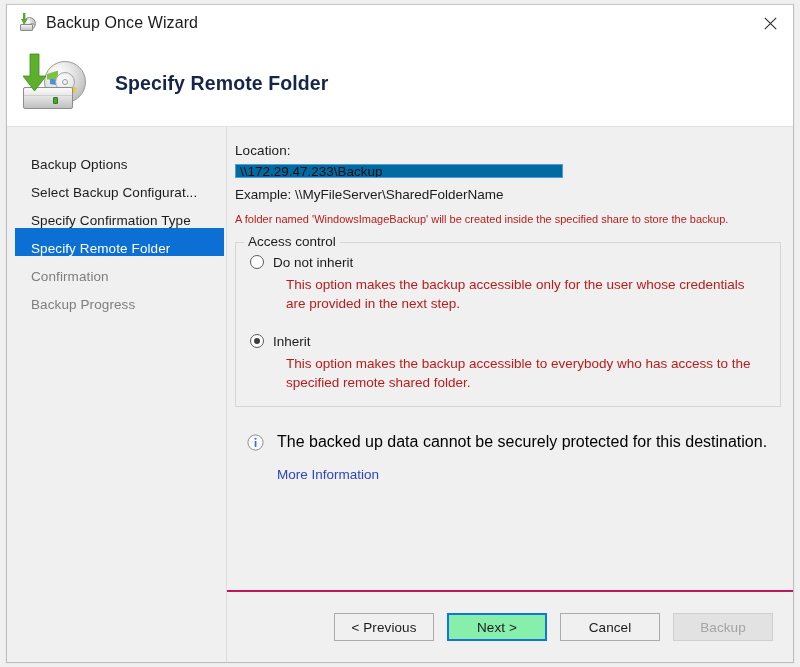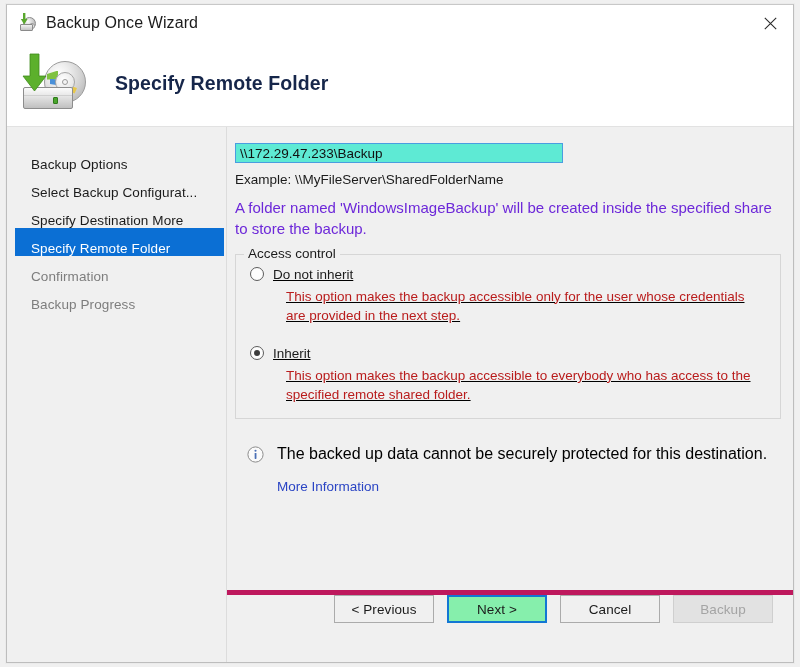--- a/index.html
+++ b/index.html
@@ -204,52 +204,51 @@
 
   .lbl {
     font-size: 13.5px;
     color: #1b1b1b;
     letter-spacing: 0.1px;
   }
   #location-label { margin-bottom: 6px; }
 
   #location-input {
     width: 328px;
-    height: 20px;
+    height: 14px;
     border: 1px solid #4a9de0;
-    background: #5eead4;
+    background: #0369a1;
     font-family: "Liberation Sans", sans-serif;
     font-size: 13.5px;
     color: #111111;
     padding: 0 4px;
     outline: none;
     display: block;
   }
 
   #example-text {
     margin-top: 9px;
     font-size: 13.5px;
     color: #1b1b1b;
   }
   #folder-note {
     margin-top: 10px;
-    font-size: 15px;
-    color: #6d28d9;
+    font-size: 11px;
+    color: #b91c1c;
     line-height: 1.42;
     max-width: 548px;
   }
 
   
   #access-group {
     margin-top: 14px;
     margin-right: 2px;
     border: 1px solid #d6d6d6;
     padding: 9px 14px 14px 14px;
     position: relative;
-    text-decoration: underline;
   }
   #access-group-title {
     position: absolute;
     top: -9px; left: 8px;
     background: #f0f0f0;
     padding: 0 4px;
     font-size: 13.5px;
     color: #1b1b1b;
   }
   .radio-row {
@@ -301,23 +300,23 @@
     margin-top: 16px;
     font-size: 13.5px;
     color: #2b45c4;
     cursor: pointer;
   }
 
   
   #footer {
     height: 72px;
     flex: none;
-    border-top: 5px solid #be185d;
-    display: flex;
-    align-items: flex-start;
+    border-top: 2px solid #be185d;
+    display: flex;
+    align-items: center;
     justify-content: flex-end;
     padding-right: 20px;
   }
   .btn {
     width: 100px;
     height: 28px;
     margin-left: 13px;
     border: 1px solid #ababab;
     background: #f0f0f0;
     font-family: "Liberation Sans", sans-serif;
@@ -378,36 +377,37 @@
   <div id="body">
 
     <div id="sidebar">
       <div class="nav-item">
         <span>Backup Options</span>
       </div>
       <div class="nav-item">
         <span>Select Backup Configurat...</span>
       </div>
       <div class="nav-item">
-        <span>Specify Destination More</span>
+        <span>Specify Confirmation Type</span>
       </div>
       <div class="nav-item active">
         <span>Specify Remote Folder</span>
       </div>
       <div class="nav-item dim">
         <span>Confirmation</span>
       </div>
       <div class="nav-item dim">
         <span>Backup Progress</span>
       </div>
     </div>
 
     <div id="content">
       <div id="pane">
 
+        <div class="lbl" id="location-label">Location:</div>
 
         <input id="location-input" type="text" value="\\172.29.47.233\Backup" style="">
 
         <div id="example-text">Example: \\MyFileServer\SharedFolderName</div>
 
         <div id="folder-note">A folder named 'WindowsImageBackup' will be created inside the specified share to store the backup.</div>
 
         <div id="access-group">
           <div id="access-group-title">Access control</div>
 

